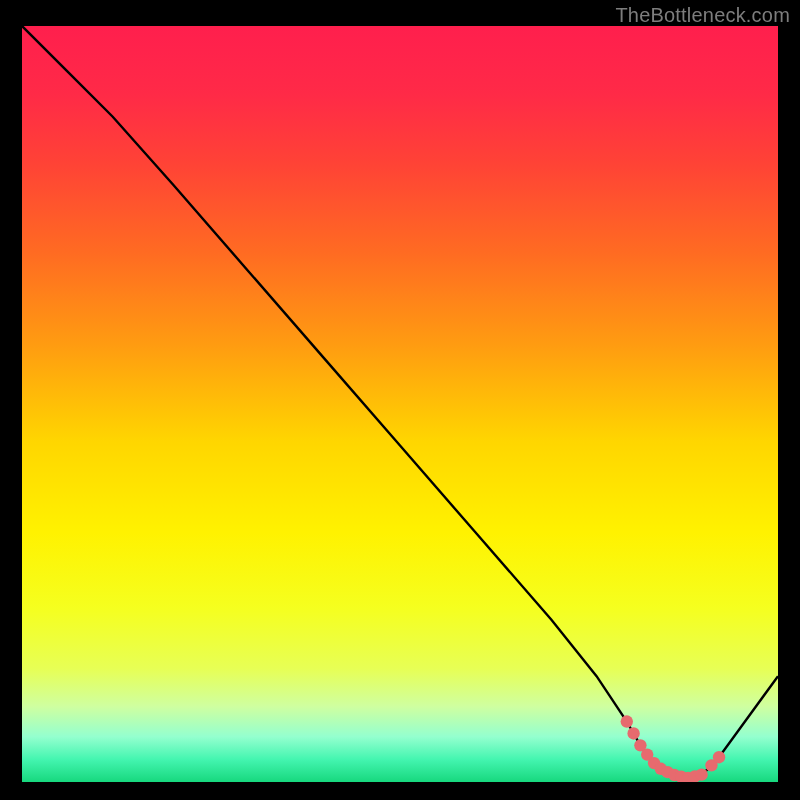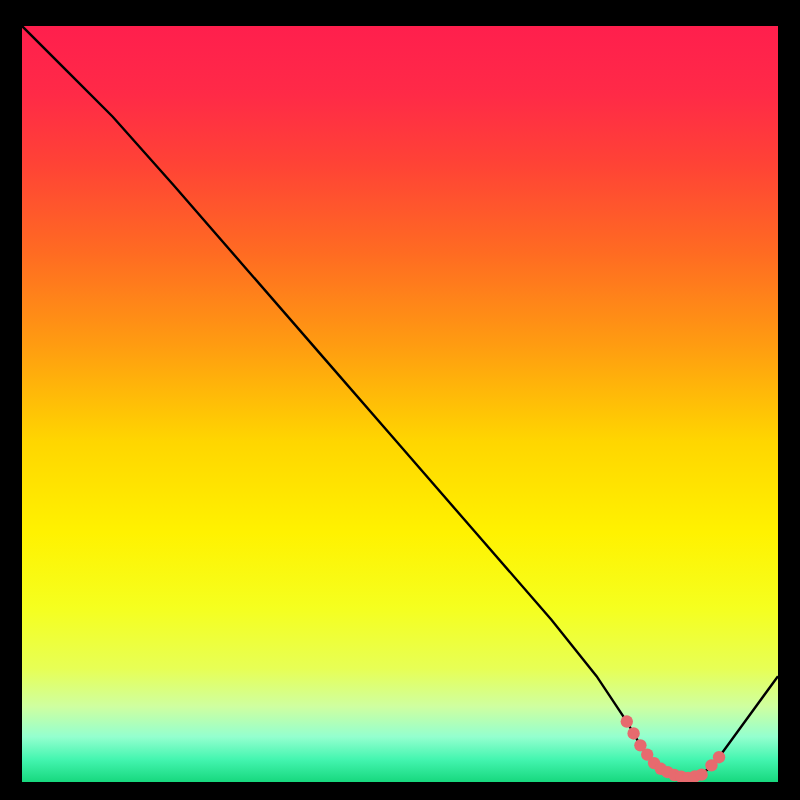--- a/index.html
+++ b/index.html
@@ -33,20 +33,21 @@
     top: 26px;
     width: 756px;
     height: 756px;
   }
   svg { display: block; }
 </style>
 </head>
 <body>
 
 <div class="frame" style="background: rgb(0, 0, 0);">
+  <div class="attribution">TheBottleneck.com</div>
   <div class="plot">
     <svg id="svg" width="756" height="756" viewBox="0 0 756 756">
       <defs>
         <linearGradient id="bg-grad" x1="0" y1="0" x2="0" y2="1">
             <stop offset="0%" stop-color="#ff1f4d"></stop>
             <stop offset="9%" stop-color="#ff2a47"></stop>
             <stop offset="18%" stop-color="#ff4236"></stop>
             <stop offset="30%" stop-color="#ff6b22"></stop>
             <stop offset="42%" stop-color="#ff9b11"></stop>
             <stop offset="55.00000000000001%" stop-color="#ffd600"></stop>

